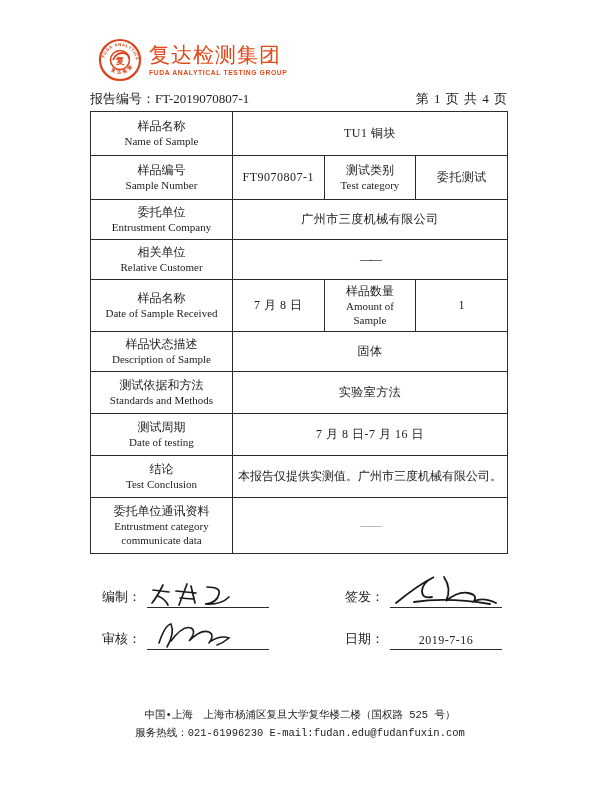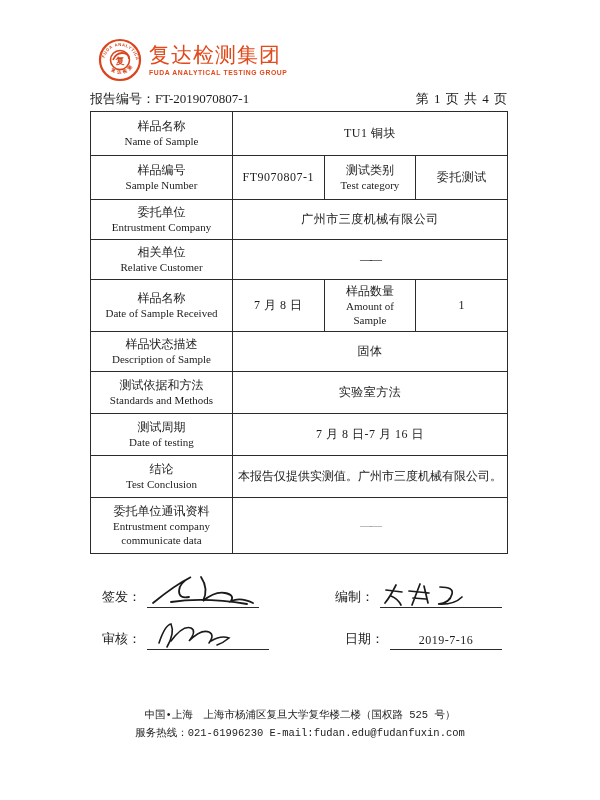--- a/index.html
+++ b/index.html
@@ -174,53 +174,53 @@
       <tr style="height:42px">
         <td>
               <div class="lbl-cn">结论</div>
               <div class="lbl-en">Test Conclusion</div>
             </td>
         <td colspan="3" class="val-sm">本报告仅提供实测值。广州市三度机械有限公司。</td>
       </tr>
       <tr style="height:56px">
         <td>
               <div class="lbl-cn">委托单位通讯资料</div>
-              <div class="lbl-en">Entrustment company communicate data</div>
+              <div class="lbl-en">Entrustment category communicate data</div>
             </td>
         <td colspan="3" class="val dash gray-dash">——</td>
       </tr>
     </tbody>
       </table>
 
     <div class="sign-block">
       <div class="sign-row">
+        <div class="sign-item">
+          <span class="sign-label">编制：</span>
+          <span class="sign-line w-left">
+            <svg class="sig-svg" width="100" height="30" viewBox="0 0 100 30">
+              <g fill="none" stroke="#1a1a1a" stroke-width="1.7" stroke-linecap="round">
+                <path d="M14 6 Q8 18 3 24 M4 11 L20 13 M9 17 Q16 20 19 26"></path>
+                <path d="M38 5 L30 26 M27 12 L47 14 M31 19 L44 20 M42 7 L46 24"></path>
+                <path d="M58 8 Q72 8 70 15 Q68 24 56 25 Q72 26 80 18"></path>
+              </g>
+            </svg>
+          </span>
+        </div>
         <div class="sign-item">
           <span class="sign-label">签发：</span>
           <span class="sign-line w-right">
             <svg class="sig-svg" width="108" height="36" viewBox="0 0 108 36">
               <g fill="none" stroke="#1a1a1a" stroke-width="1.8" stroke-linecap="round">
                 <path d="M4 30 Q26 12 42 4 Q30 10 30 18 Q30 26 40 24"></path>
                 <path d="M52 4 Q60 16 54 28 Q66 18 76 20 Q86 22 82 28 Q92 24 104 30"></path>
                 <path d="M22 29 Q55 24 98 31"></path>
               </g>
             </svg>
           </span>
         </div>
-        <div class="sign-item">
-          <span class="sign-label">编制：</span>
-          <span class="sign-line w-left">
-            <svg class="sig-svg" width="100" height="30" viewBox="0 0 100 30">
-              <g fill="none" stroke="#1a1a1a" stroke-width="1.7" stroke-linecap="round">
-                <path d="M14 6 Q8 18 3 24 M4 11 L20 13 M9 17 Q16 20 19 26"></path>
-                <path d="M38 5 L30 26 M27 12 L47 14 M31 19 L44 20 M42 7 L46 24"></path>
-                <path d="M58 8 Q72 8 70 15 Q68 24 56 25 Q72 26 80 18"></path>
-              </g>
-            </svg>
-          </span>
-        </div>
       </div>
       <div class="sign-row">
         <div class="sign-item">
           <span class="sign-label">审核：</span>
           <span class="sign-line w-left">
             <svg class="sig-svg" width="100" height="32" viewBox="0 0 100 32">
               <g fill="none" stroke="#1a1a1a" stroke-width="1.6" stroke-linecap="round">
                 <path d="M10 24 Q16 6 22 5 Q26 14 18 28"></path>
                 <path d="M22 22 Q34 6 42 9 Q48 12 40 22 Q52 10 60 13 Q66 16 60 24"></path>
                 <path d="M62 22 Q72 16 80 19 Q74 24 68 26"></path>

